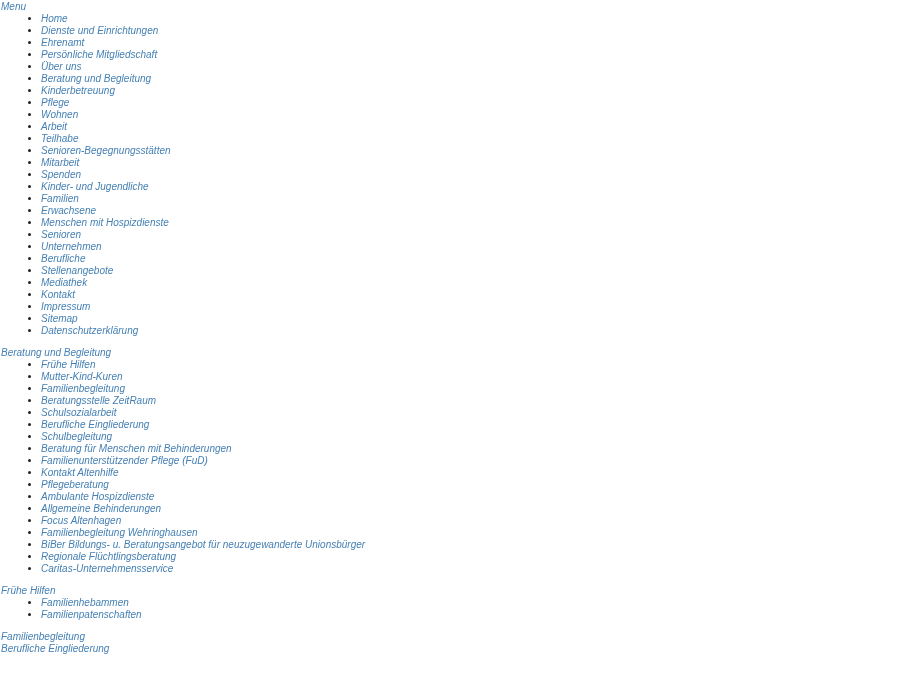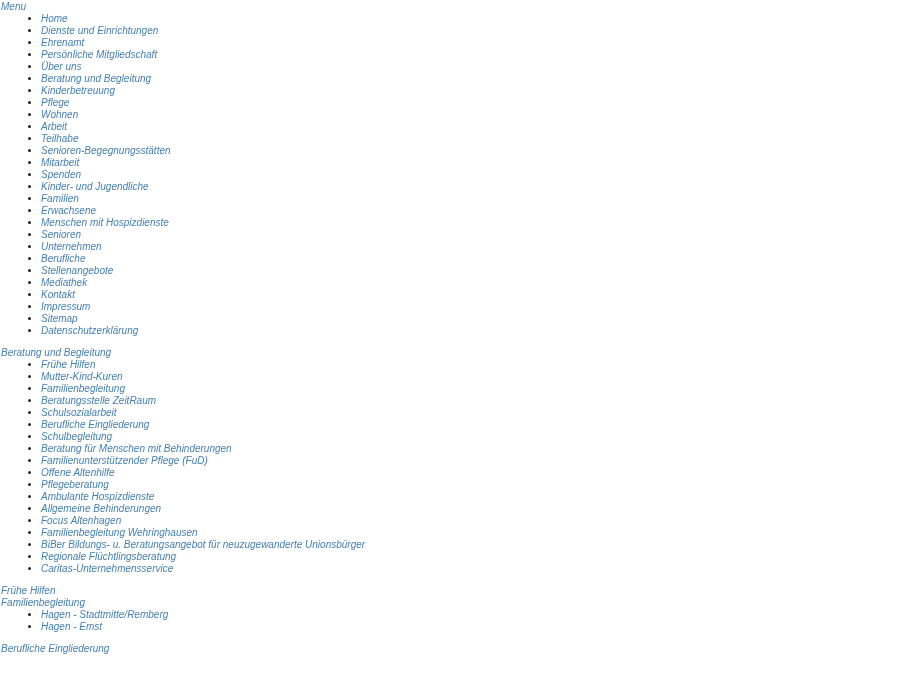--- a/index.html
+++ b/index.html
@@ -78,37 +78,37 @@
       <ul class="link-list">
         <li><a class="nav-link">Frühe Hilfen</a></li>
         <li><a class="nav-link">Mutter-Kind-Kuren</a></li>
         <li><a class="nav-link">Familienbegleitung</a></li>
         <li><a class="nav-link">Beratungsstelle ZeitRaum</a></li>
         <li><a class="nav-link">Schulsozialarbeit</a></li>
         <li><a class="nav-link">Berufliche Eingliederung</a></li>
         <li><a class="nav-link">Schulbegleitung</a></li>
         <li><a class="nav-link">Beratung für Menschen mit Behinderungen</a></li>
         <li><a class="nav-link">Familienunterstützender Pflege (FuD)</a></li>
-        <li><a class="nav-link">Offene Altenhilfe</a></li>
+        <li><a class="nav-link">Kontakt Altenhilfe</a></li>
         <li><a class="nav-link">Pflegeberatung</a></li>
         <li><a class="nav-link">Ambulante Hospizdienste</a></li>
         <li><a class="nav-link">Allgemeine Behinderungen</a></li>
         <li><a class="nav-link">Focus Altenhagen</a></li>
         <li><a class="nav-link">Familienbegleitung Wehringhausen</a></li>
         <li><a class="nav-link">BiBer Bildungs- u. Beratungsangebot für neuzugewanderte Unionsbürger</a></li>
         <li><a class="nav-link">Regionale Flüchtlingsberatung</a></li>
         <li><a class="nav-link">Caritas-Unternehmensservice</a></li>
       </ul>
     </section>
     <section>
       <a class="nav-link section-heading">Frühe Hilfen</a>
+      <ul class="link-list">
+        <li><a class="nav-link">Familienhebammen</a></li>
+        <li><a class="nav-link">Familienpatenschaften</a></li>
+      </ul>
     </section>
     <section>
       <a class="nav-link section-heading">Familienbegleitung</a>
-      <ul class="link-list">
-        <li><a class="nav-link">Hagen - Stadtmitte/Remberg</a></li>
-        <li><a class="nav-link">Hagen - Emst</a></li>
-      </ul>
     </section>
     <section>
       <a class="nav-link section-heading">Berufliche Eingliederung</a>
     </section>
   </main>
 
 </body></html>

